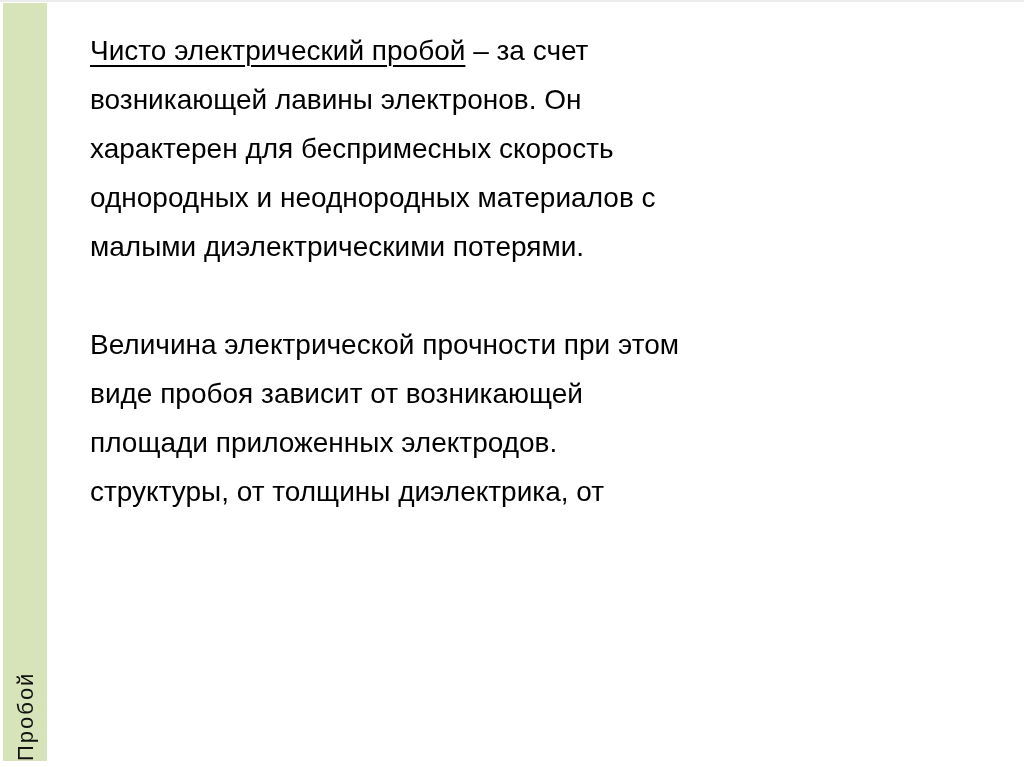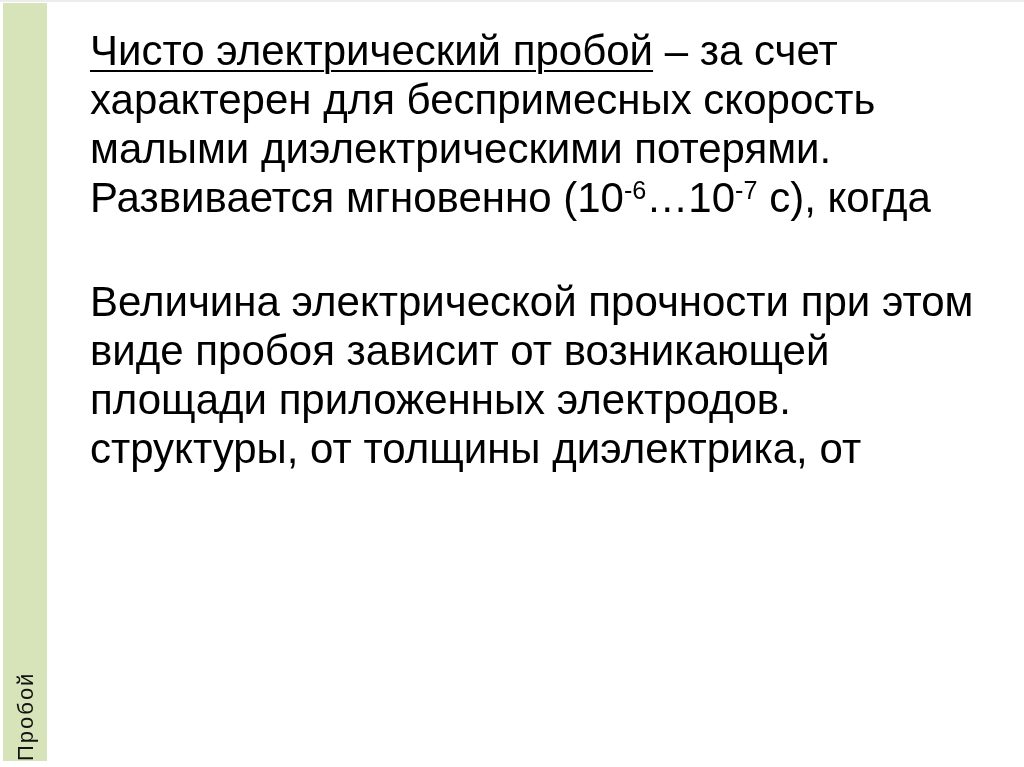--- a/index.html
+++ b/index.html
@@ -43,21 +43,21 @@
     color: #111111;
     white-space: nowrap;
   }
   
   #text-block {
     position: absolute;
     left: 90px;
     top: 26px;
     width: 900px;
     color: #000000;
-    font-size: 42px;
+    font-size: 28px;
     line-height: 49px;
   }
   .paragraph { margin: 0 0 49px 0; }
   .paragraph:last-child { margin-bottom: 12px; }
   .text-line { white-space: pre; }
   .seg-u {
     text-decoration: underline;
     text-decoration-thickness: 2px;
     text-underline-offset: 5px;
   }
@@ -71,23 +71,24 @@
 </head>
 <body>
 
 <div id="slide" style="background: rgb(255, 255, 255);">
   <div id="top-hairline" style="background: rgb(236, 236, 236);"></div>
   <div id="side-strip" style="background: rgb(215, 227, 184);"></div>
   <div id="side-label">Пробой</div>
   <div id="text-block" style="color: rgb(0, 0, 0);">
       <div class="paragraph">
         <div class="text-line"><span class="seg-u">Чисто электрический пробой</span><span> – за счет</span></div>
+        <div class="text-line"><span>возникающей лавины электронов. Он</span></div>
         <div class="text-line"><span>характерен для беспримесных скорость</span></div>
+        <div class="text-line"><span>однородных и неоднородных материалов с</span></div>
         <div class="text-line"><span>малыми диэлектрическими потерями.</span></div>
-        <div class="text-line"><span>Развивается мгновенно (10</span><span class="seg-sup">-6</span><span>…10</span><span class="seg-sup">-7</span><span> с), когда</span></div>
       </div>
       <div class="paragraph">
         <div class="text-line"><span>Величина электрической прочности при этом</span></div>
         <div class="text-line"><span>виде пробоя зависит от возникающей</span></div>
         <div class="text-line"><span>площади приложенных электродов.</span></div>
         <div class="text-line"><span>структуры, от толщины диэлектрика, от</span></div>
       </div>
     </div>
 </div>
 

